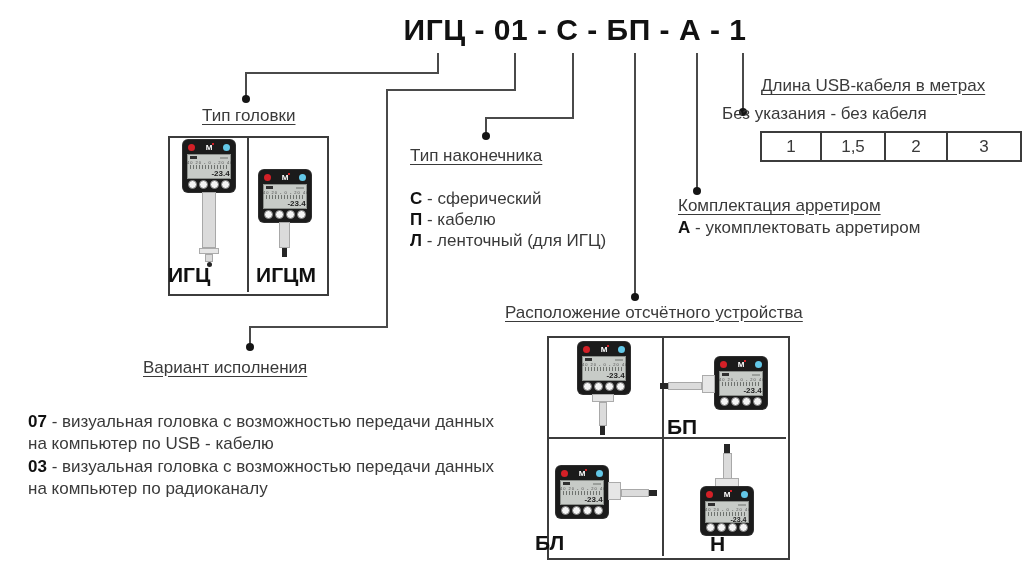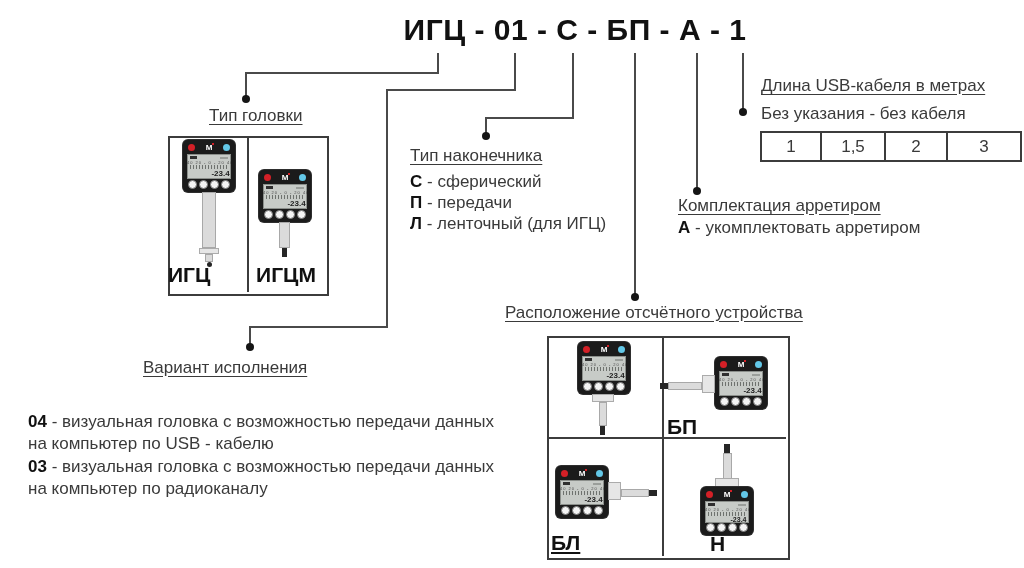--- a/index.html
+++ b/index.html
@@ -78,21 +78,21 @@
 
   <div class="ln" style="left:634px;top:53px;width:2px;height:242px;"></div>
   <div class="dotpt" style="left:631px;top:293px;"></div>
 
   <div class="ln" style="left:696px;top:53px;width:2px;height:136px;"></div>
   <div class="dotpt" style="left:693px;top:187px;"></div>
 
   <div class="ln" style="left:742px;top:53px;width:2px;height:57px;"></div>
   <div class="dotpt" style="left:739px;top:108px;"></div>
 
-  <div class="abs h-title" style="left:209px;top:106px;">Тип головки</div>
+  <div class="abs h-title" style="left:202px;top:106px;">Тип головки</div>
   <div class="frame" style="left:168px;top:136px;width:157px;height:156px;"></div>
   <div class="divider" style="left:247px;top:136px;width:2px;height:156px;"></div>
 
   <div class="device" style="left:183px;top:140px;">
     <div class="head">
       <div class="dots">
           <span class="ind red"></span>
           <span class="logo">M</span>
           <span class="ind blue"></span>
         </div>
@@ -143,42 +143,42 @@
     </div>
     <div class="stem" style="left:20px;top:52px;width:11px;height:26px;"></div>
     <div class="tip" style="left:23px;top:78px;width:5px;height:9px;"></div>
   </div>
 
   <div class="abs biglbl" style="left:168px;top:263px;width:96px;text-align:left;">ИГЦ</div>
   <div class="abs biglbl" style="left:247px;top:263px;width:78px;text-align:center;">ИГЦМ</div>
 
   <div class="abs" style="left:410px;top:146px;">
     <div class="h-title">Тип наконечника</div>
-    <div class="txt" style="margin-top:5px;line-height:21px;"><b>С</b> <span>- сферический</span></div>
-    <div class="txt" style="line-height:21px;"><b>П</b> <span>- передачи</span></div>
+    <div class="txt" style="margin-top:22px;line-height:21px;"><b>С</b> <span>- сферический</span></div>
+    <div class="txt" style="line-height:21px;"><b>П</b> <span>- кабелю</span></div>
     <div class="txt" style="line-height:21px;"><b>Л</b> <span>- ленточный (для ИГЦ)</span></div>
   </div>
 
   <div class="abs h-title" style="left:761px;top:76px;">Длина USB-кабеля в метрах</div>
-  <div class="abs txt" style="left:761px;top:104px;">Без указания - без кабеля</div>
+  <div class="abs txt" style="left:722px;top:104px;">Без указания - без кабеля</div>
   <div class="usb-table" style="left:760px;top:131px;">
     <div class="usb-cell" style="width:58px;">1</div>
     <div class="usb-cell" style="width:62px;">1,5</div>
     <div class="usb-cell" style="width:60px;">2</div>
     <div class="usb-cell" style="width:72px;">3</div>
   </div>
 
   <div class="abs" style="left:678px;top:196px;">
     <div class="h-title">Комплектация арретиром</div>
     <div class="txt" style="line-height:23px;text-align:right;"><b>А</b> <span>- укомплектовать арретиром</span></div>
   </div>
 
   <div class="abs h-title" style="left:143px;top:358px;">Вариант исполнения</div>
   <div class="abs" style="left:28px;top:411px;width:478px;">
-    <div class="txt" style="white-space:normal;line-height:22.4px;"><b>04</b> <span>- визуальная головка с возможностью передачи данных на компьютер по USB - кабелю</span></div>
+    <div class="txt" style="white-space:normal;line-height:22.4px;"><b>07</b> <span>- визуальная головка с возможностью передачи данных на компьютер по USB - кабелю</span></div>
     <div class="txt" style="white-space:normal;line-height:22.4px;"><b>03</b> <span>- визуальная головка с возможностью передачи данных на компьютер по радиоканалу</span></div>
   </div>
 
   <div class="abs h-title" style="left:505px;top:303px;">Расположение отсчётного устройства</div>
   <div class="frame" style="left:547px;top:336px;width:239px;height:220px;"></div>
   <div class="divider" style="left:662px;top:336px;width:2px;height:220px;"></div>
   <div class="divider" style="left:547px;top:437px;width:239px;height:2px;"></div>
 
   <div class="device" style="left:578px;top:342px;">
     <div class="head">
@@ -257,21 +257,21 @@
           <span class="btn"></span>
           <span class="btn"></span>
           <span class="btn"></span>
           <span class="btn"></span>
         </div>
     </div>
     <div class="collar" style="left:52px;top:16px;width:13px;height:18px;"></div>
     <div class="stem" style="left:65px;top:23px;width:28px;height:8px;"></div>
     <div class="tip" style="left:93px;top:24px;width:8px;height:6px;"></div>
   </div>
-  <div class="abs biglbl" style="left:551px;top:531px;text-decoration:underline;">БЛ</div>
+  <div class="abs biglbl" style="left:535px;top:531px;">БЛ</div>
 
   <div class="device" style="left:701px;top:444px;">
     <div class="tip" style="left:23px;top:0px;width:6px;height:9px;"></div>
     <div class="stem" style="left:22px;top:9px;width:9px;height:26px;"></div>
     <div class="collar" style="left:14px;top:34px;width:24px;height:9px;"></div>
     <div class="head" style="left:0px;top:43px;height:48px;">
       <div class="dots">
           <span class="ind red"></span>
           <span class="logo">M</span>
           <span class="ind blue"></span>

